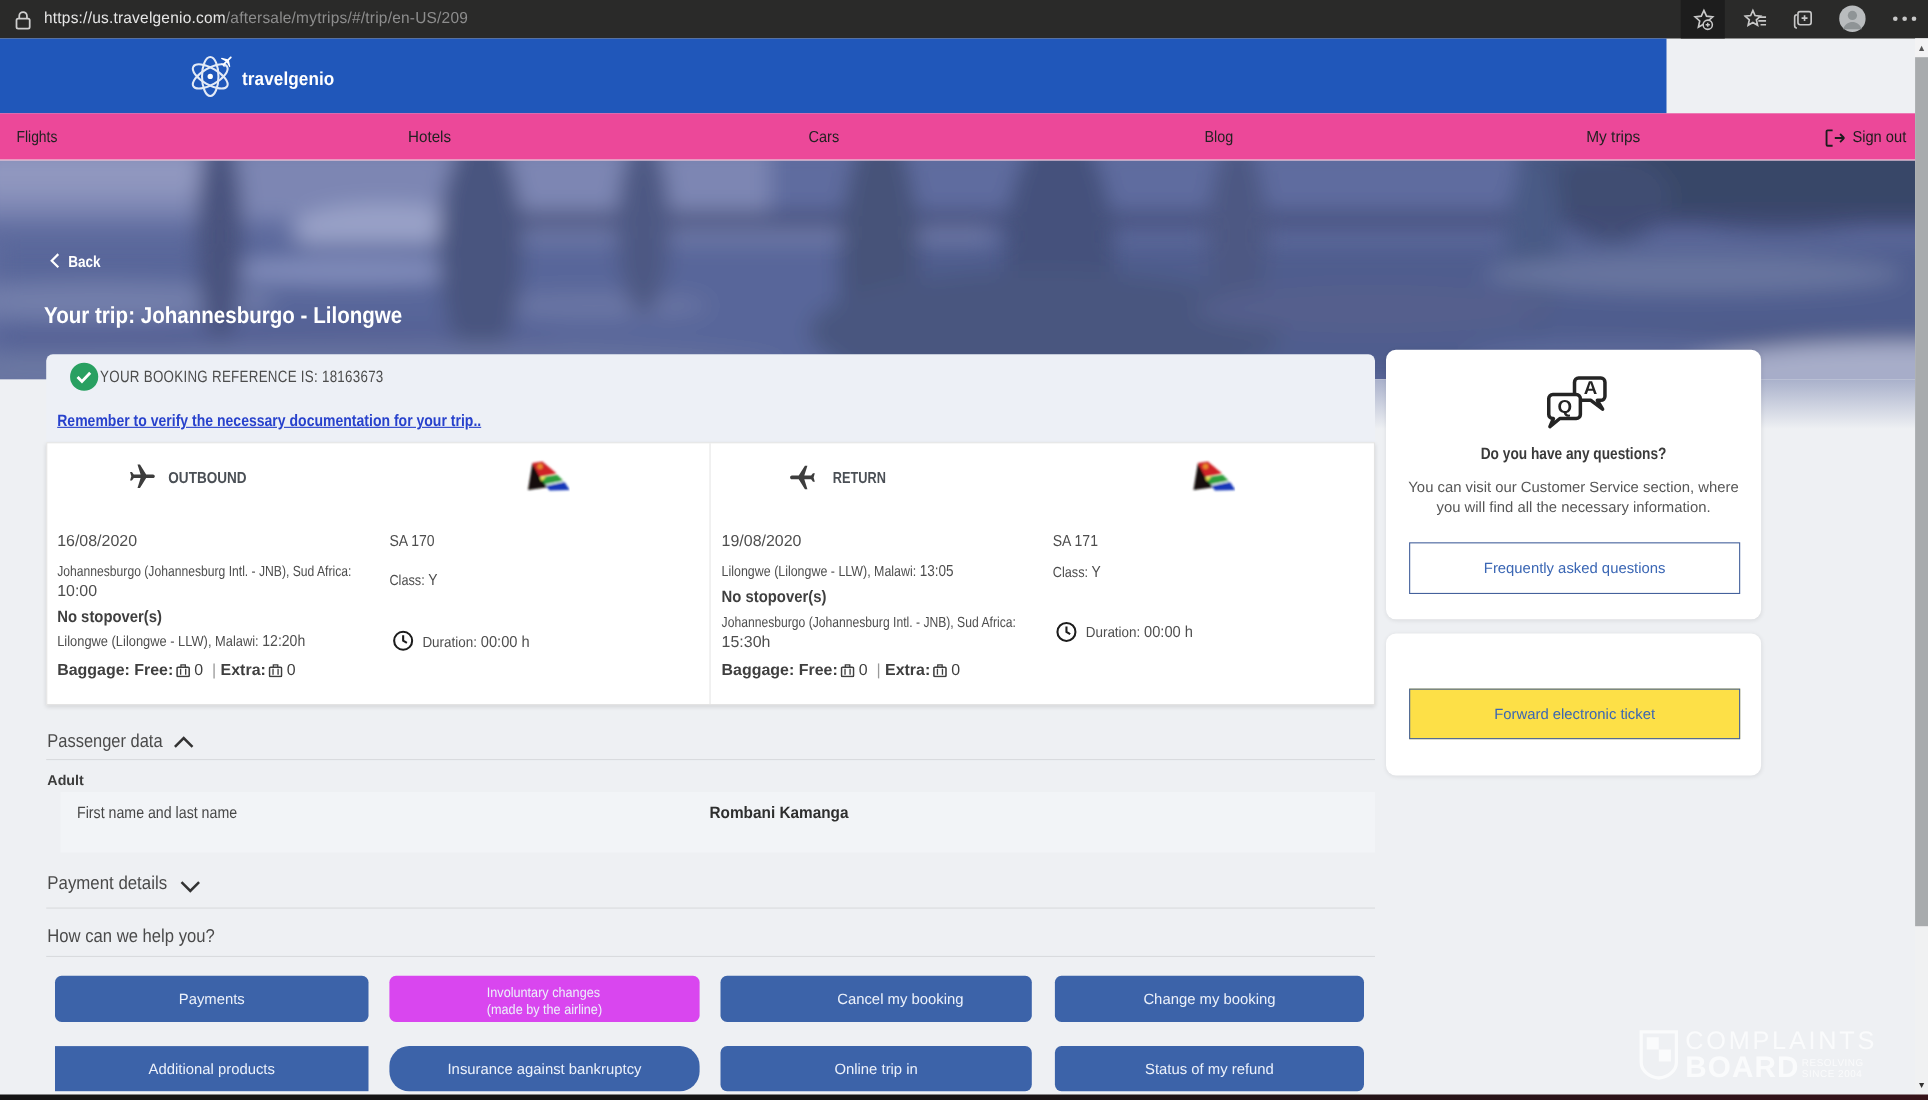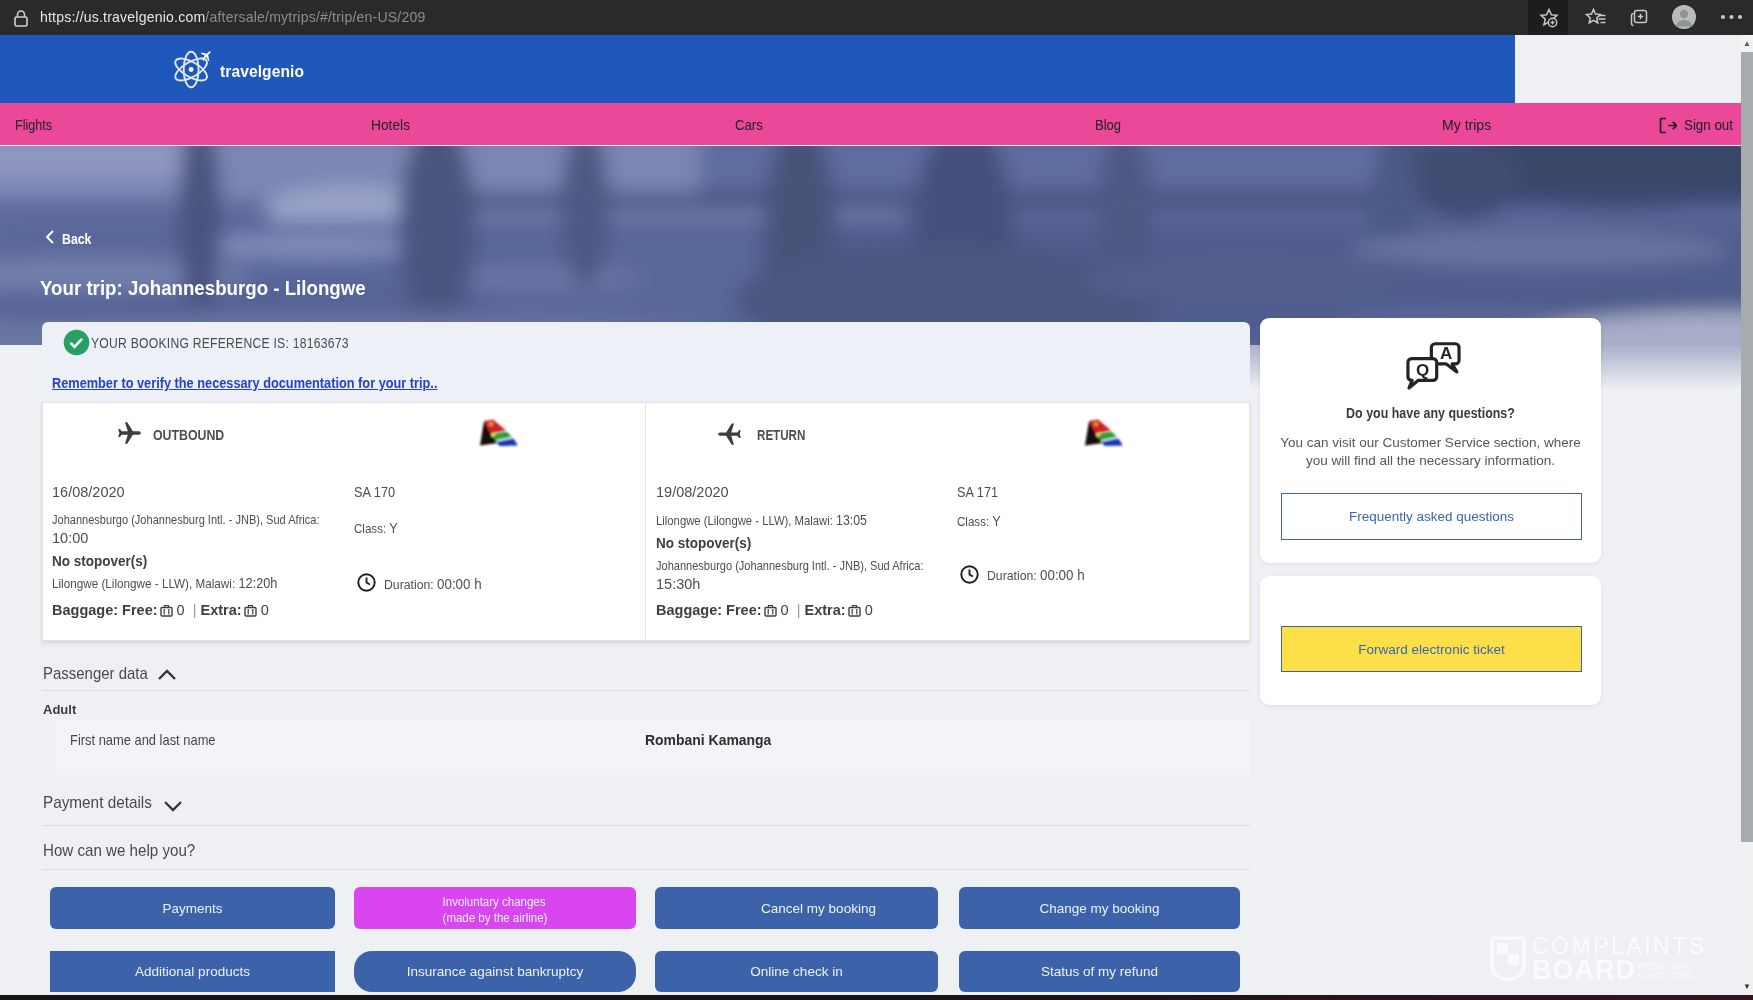--- a/index.html
+++ b/index.html
@@ -235,21 +235,21 @@
 <div class="abs" style="left:42px;top:869px;width:1208px;height:1px;background:#d9dbde;"></div>
 
 <div class="abs" style="left:50px;top:887px;width:285px;height:42px;background:#3c63a9;border-radius:6px;color:#ecf1fb;font-size:13.5px;display:flex;align-items:center;justify-content:center;">Payments</div>
 <div class="abs" style="left:354px;top:887px;width:282px;height:42px;background:#d946ef;border-radius:6px;color:#ecf1fb;font-size:12.5px;display:flex;align-items:center;justify-content:center;line-height:1.3;padding-top:4px;">
     <span style="display:inline-block;transform:scaleX(0.92);">Involuntary changes<br>(made by the airline)</span>
   </div>
 <div class="abs" style="left:655px;top:887px;width:283px;height:42px;background:#3c63a9;border-radius:6px;color:#ecf1fb;font-size:13.5px;display:flex;align-items:center;justify-content:center;padding-left:44px;">Cancel my booking</div>
 <div class="abs" style="left:959px;top:887px;width:281px;height:42px;background:#3c63a9;border-radius:6px;color:#ecf1fb;font-size:13.5px;display:flex;align-items:center;justify-content:center;">Change my booking</div>
 <div class="abs" style="left:50px;top:951px;width:285px;height:41px;background:#3c63a9;border-radius:0;color:#ecf1fb;font-size:13.5px;display:flex;align-items:center;justify-content:center;">Additional products</div>
 <div class="abs" style="left:354px;top:951px;width:282px;height:41px;background:#3c63a9;border-radius:18px;color:#ecf1fb;font-size:13.5px;display:flex;align-items:center;justify-content:center;">Insurance against bankruptcy</div>
-<div class="abs" style="left:655px;top:951px;width:283px;height:41px;background:#3c63a9;border-radius:6px;color:#ecf1fb;font-size:13.5px;display:flex;align-items:center;justify-content:center;">Online check in</div>
+<div class="abs" style="left:655px;top:951px;width:283px;height:41px;background:#3c63a9;border-radius:6px;color:#ecf1fb;font-size:13.5px;display:flex;align-items:center;justify-content:center;">Online trip in</div>
 <div class="abs" style="left:959px;top:951px;width:281px;height:41px;background:#3c63a9;border-radius:6px;color:#ecf1fb;font-size:13.5px;display:flex;align-items:center;justify-content:center;">Status of my refund</div>
 
 <div class="abs" style="left:1260px;top:318px;width:341px;height:245px;background:#ffffff;border-radius:9px;box-shadow:0 1px 4px rgba(0,0,0,0.08);"></div>
 <svg class="abs" style="left:1404px;top:340px;" width="59" height="66" viewBox="0 0 55 62">
   <g stroke="#242424" stroke-width="3" fill="#ffffff" stroke-linejoin="round">
     <path d="M29 3.5h19a3.5 3.5 0 0 1 3.5 3.5v12a3.5 3.5 0 0 1-3.5 3.5h-3l4.5 7.5-10-7.5H29a3.5 3.5 0 0 1-3.5-3.5V7A3.5 3.5 0 0 1 29 3.5z"></path>
     <path d="M7 17.5h20a3.5 3.5 0 0 1 3.5 3.5v13.5a3.5 3.5 0 0 1-3.5 3.5H13l-8.5 7 3-7H7a3.5 3.5 0 0 1-3.5-3.5V21A3.5 3.5 0 0 1 7 17.5z"></path>
   </g>
   <text x="33.5" y="17.5" font-size="16" font-weight="700" fill="#242424" font-family="Liberation Sans, sans-serif">A</text>
   <text x="11" y="33.5" font-size="16" font-weight="700" fill="#242424" font-family="Liberation Sans, sans-serif">Q</text>

